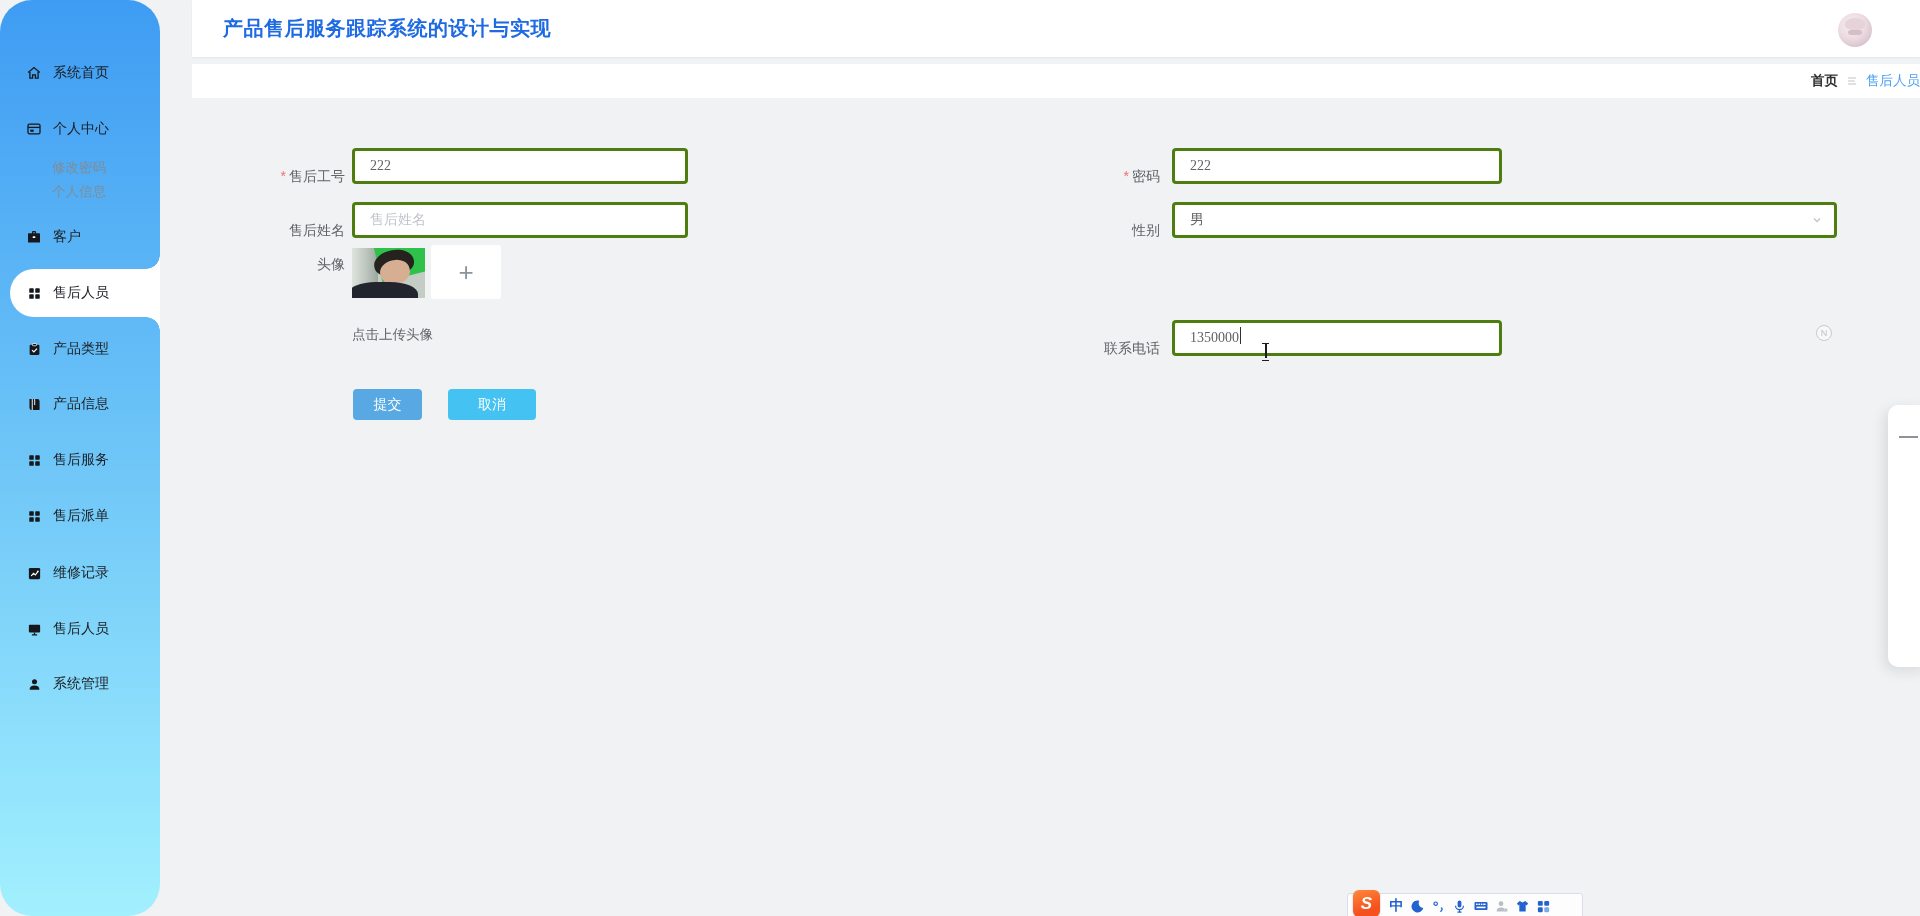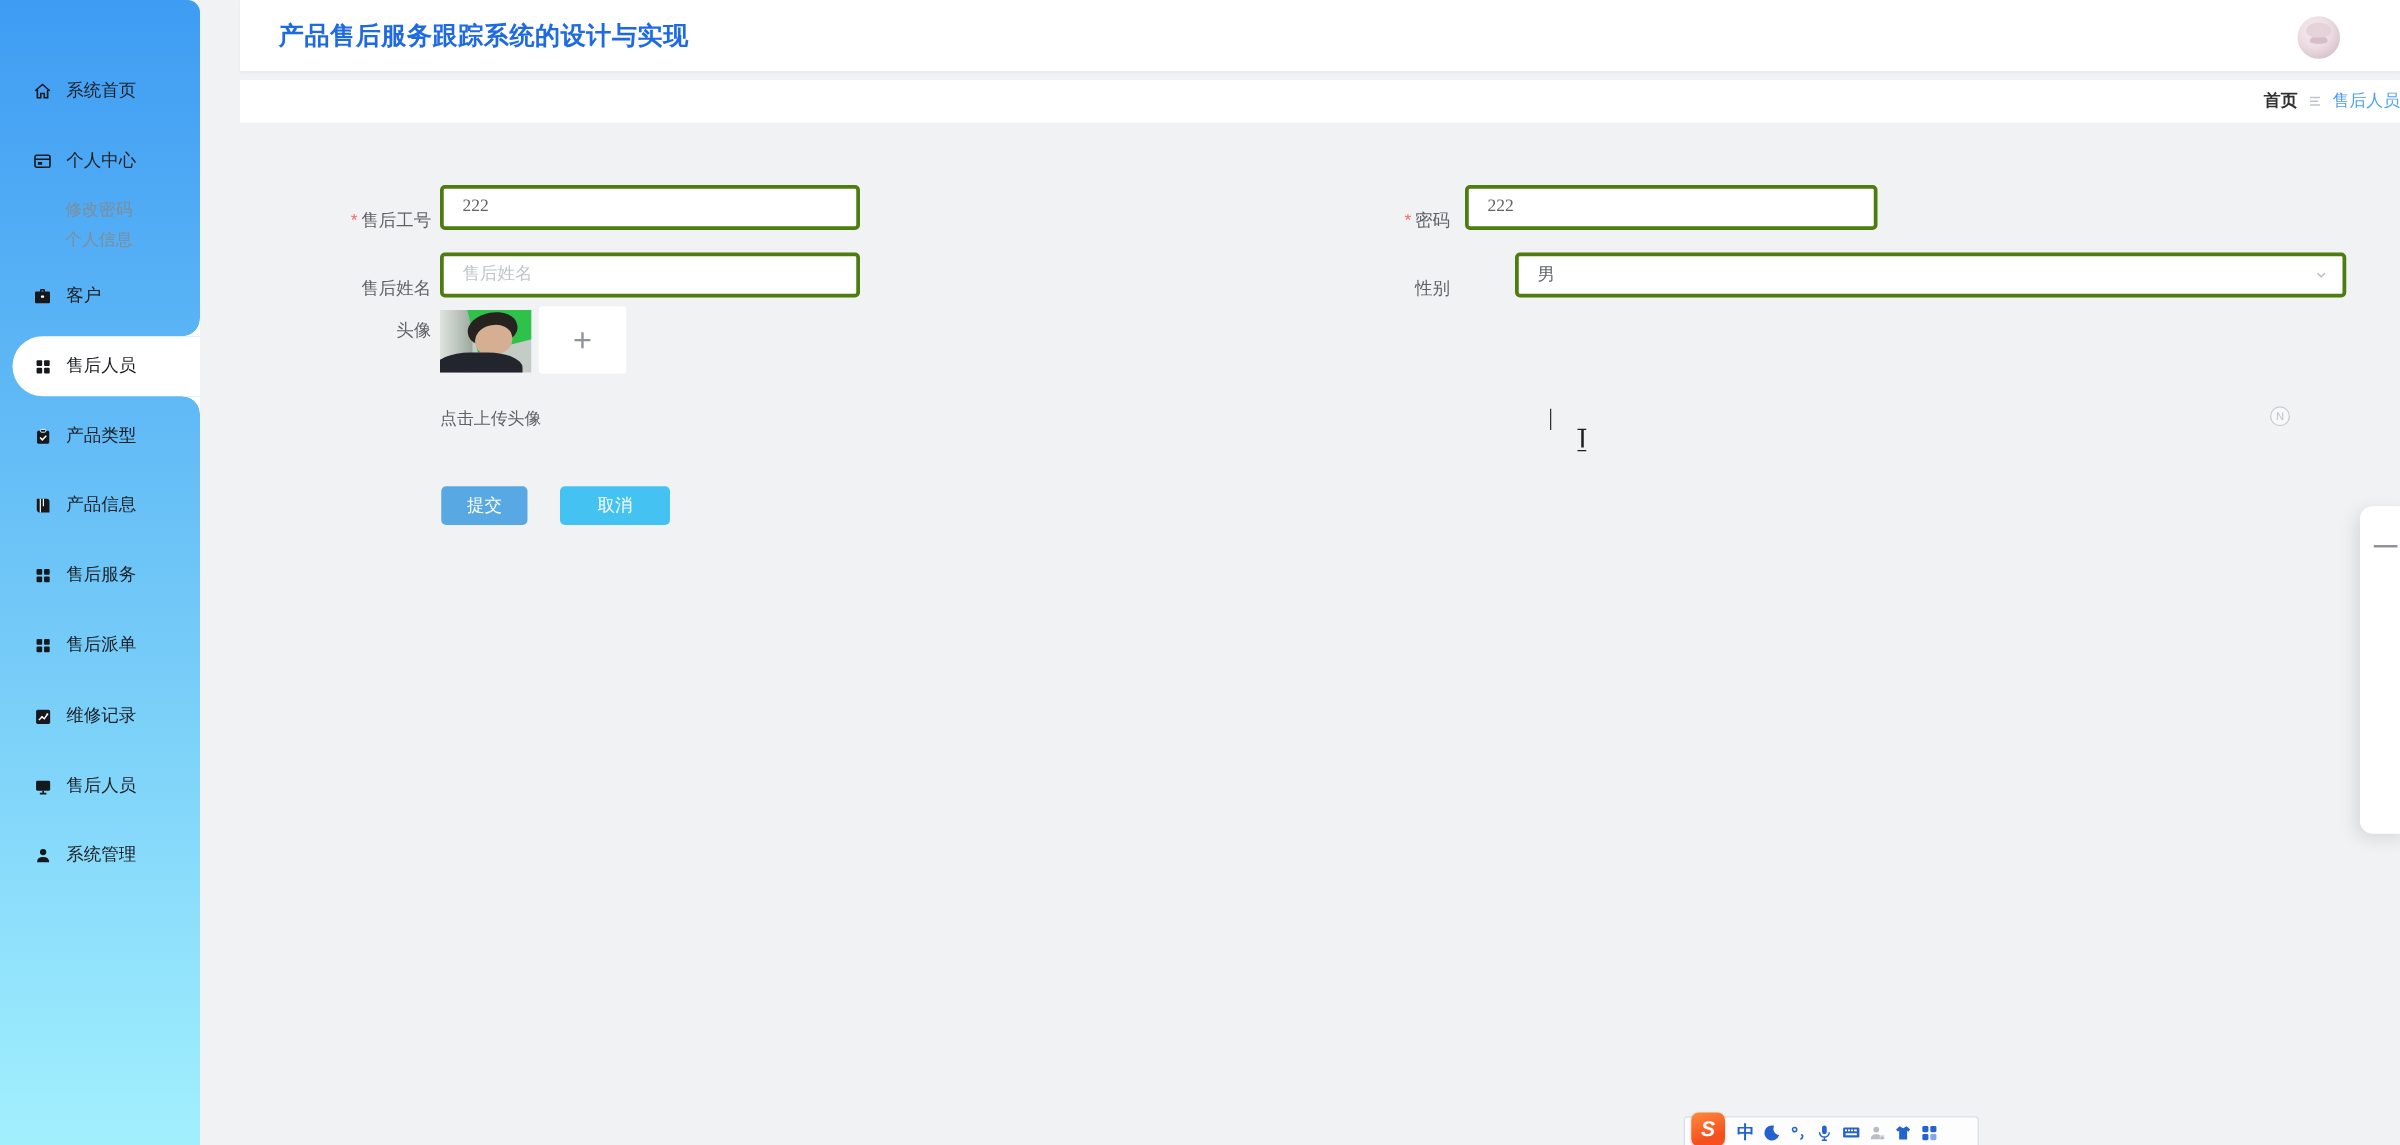--- a/index.html
+++ b/index.html
@@ -3,21 +3,21 @@
 <meta charset="utf-8">
 <style>
   * { margin:0; padding:0; box-sizing:border-box; }
   html,body { width:1920px; height:916px; }
   body { font-family:"Liberation Sans","DejaVu Sans",sans-serif; background:#f1f2f4; overflow:hidden; }
   .stage { position:relative; width:1920px; height:916px; background:#f1f2f4; overflow:hidden; }
 
   
   .sidebar { position:absolute; left:0; top:0; width:160px; height:916px;
     background:linear-gradient(180deg,#3e9cf3 0%,#6cc4f7 48%,#a2f0fe 100%);
-    border-top-right-radius:10px; }
+    border-top-right-radius:10px;border-radius:32px; }
   .s-item { position:absolute; left:0; width:160px; height:40px; display:flex; align-items:center;
     padding-left:26px; color:#1b1e24; font-size:14px; cursor:pointer; }
   .s-item .ic { width:16px; height:16px; margin-right:11px; flex:0 0 16px; display:flex; align-items:center; justify-content:center; }
   .s-sub { position:absolute; left:0; width:160px; height:28px; display:flex; align-items:center;
     padding-left:52px; color:#7e8d99; font-size:13.5px; cursor:pointer; }
   .s-active { position:absolute; left:10px; right:0; top:269px; height:48px; background:#ffffff;
     border-radius:24px 0 0 24px; }
   .s-active::before { content:''; position:absolute; right:0; top:-14px; width:14px; height:14px;
     background:radial-gradient(circle at 0 0, rgba(0,0,0,0) 13.5px, #fff 14px); }
   .s-active::after { content:''; position:absolute; right:0; bottom:-14px; width:14px; height:14px;
@@ -270,21 +270,21 @@
     <label class="lbl lbl-r">
       <span class="star">*</span><span>密码</span>
     </label>
     <input class="inp w-r" value="222" style="">
   </div>
 
   <div class="fld" style="left:192px; top:200px;">
     <label class="lbl lbl-l">售后姓名</label>
     <input class="inp w-l" placeholder="售后姓名" style="">
   </div>
-  <div class="fld" style="left:1000px; top:200px;gap:40px;">
+  <div class="fld" style="left:1000px; top:200px;">
     <label class="lbl lbl-r">性别</label>
     <div class="inp sel">
       <span>男</span>
       <span class="chev">
         <svg width="12" height="12" viewBox="0 0 12 12">
             <path d="M3 4.5 L6 7.5 L9 4.5" stroke="#c0c4cc" stroke-width="1.3" fill="none"></path>
           </svg>
       </span>
     </div>
   </div>
@@ -295,20 +295,24 @@
       <i class="green"></i>
       <i class="hair"></i>
       <i class="face"></i>
       <i class="jacket"></i>
   </div>
   <div class="ava-add">
     <span>+</span>
   </div>
   <div class="ava-hint">点击上传头像</div>
 
+  <div class="fld" style="left:1000px; top:318px;">
+    <label class="lbl lbl-r">联系电话</label>
+    <input class="inp w-r" value="1350000" style="">
+  </div>
   <div class="caret"></div>
   <div class="ibeam"></div>
   <div class="ime-status">N</div>
 
   <button class="btn btn-submit">提交</button>
   <button class="btn btn-cancel">取消</button>
 
   <div class="peek">
     <div class="dash"></div>
   </div>

